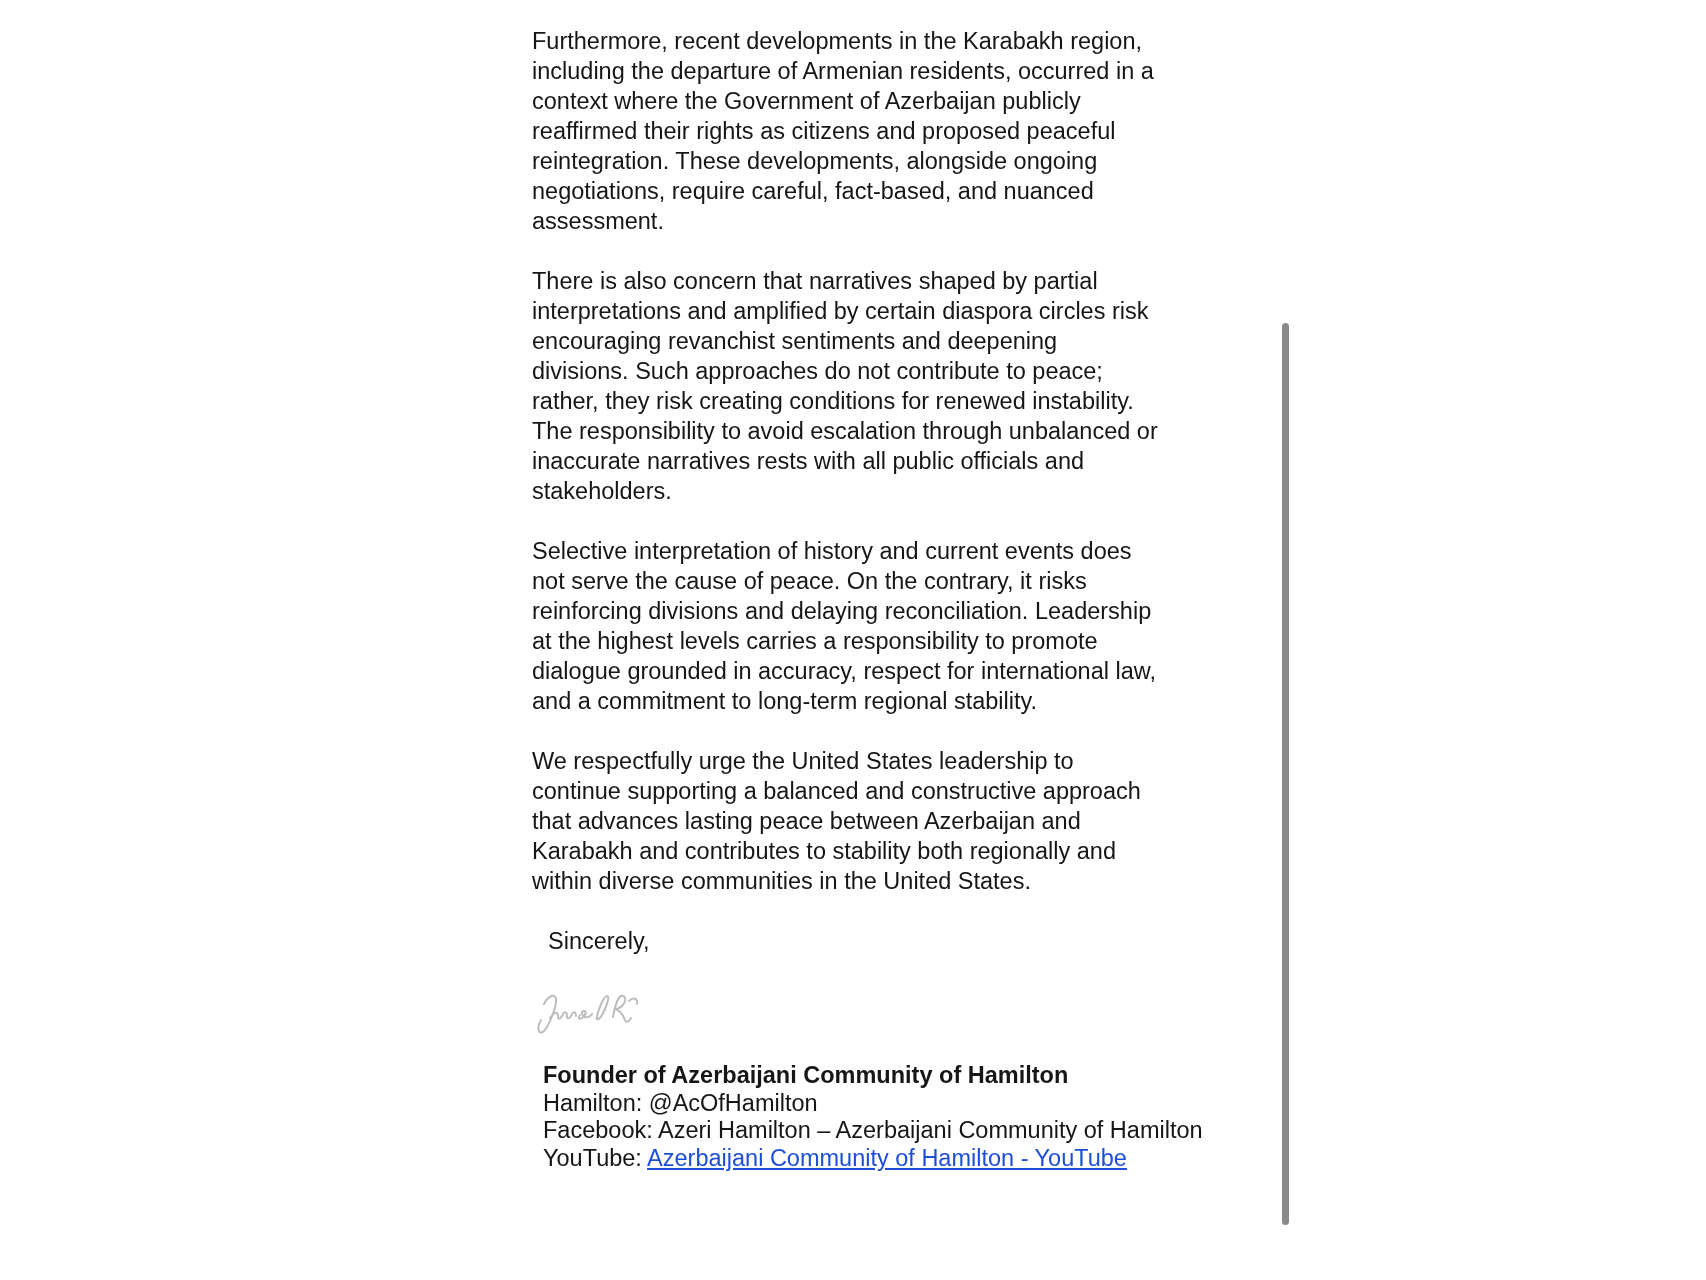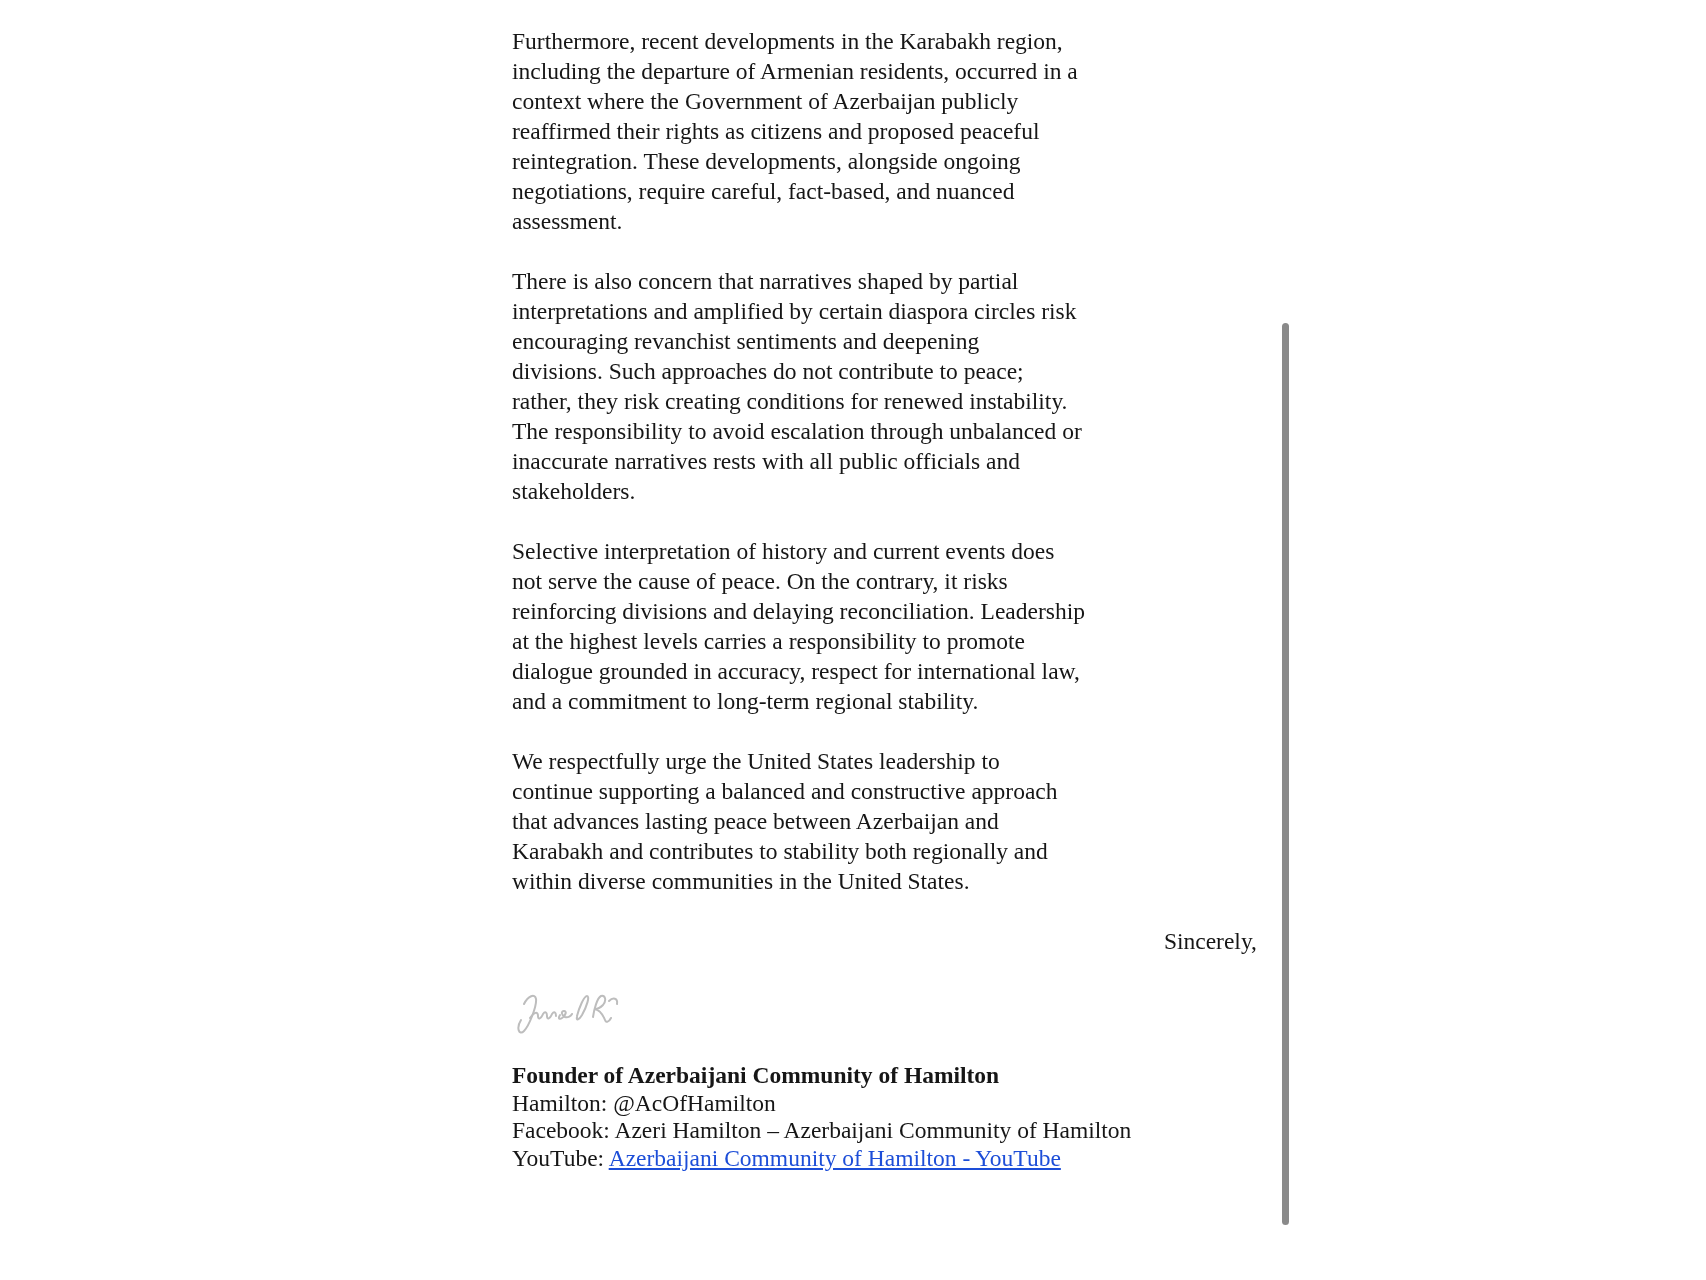--- a/index.html
+++ b/index.html
@@ -10,46 +10,45 @@
   body {
     position: relative;
     width: 1706px;
     height: 1280px;
     overflow: hidden;
     font-family: "Liberation Sans", sans-serif;
     color: #161616;
   }
   .doc {
     position: absolute;
-    left: 512px;
+    left: 532px;
     top: 26px;
     width: 745px;
-    font-family: Liberation Serif, serif;
   }
   .para {
     font-size: 23.5px;
     line-height: 30px;
     white-space: pre-line;
     margin: 0 0 30px 0;
     color: #161616;
   }
   .closing {
     font-size: 23.5px;
     line-height: 30px;
-    margin: 0;
-    text-align: right;
+    margin: 16px;
   }
   .signature-wrap {
     margin: 32px 0 0 2px;
     height: 50px;
   }
   .contact {
     margin-top: 24px;
     font-size: 23.5px;
     line-height: 27.6px;
+    margin-left: 11px;
   }
   .contact .title {
     font-weight: bold;
   }
   .contact .line { }
   a.link {
     color: #1d4ed8;
     text-decoration: underline;
     cursor: pointer;
   }

